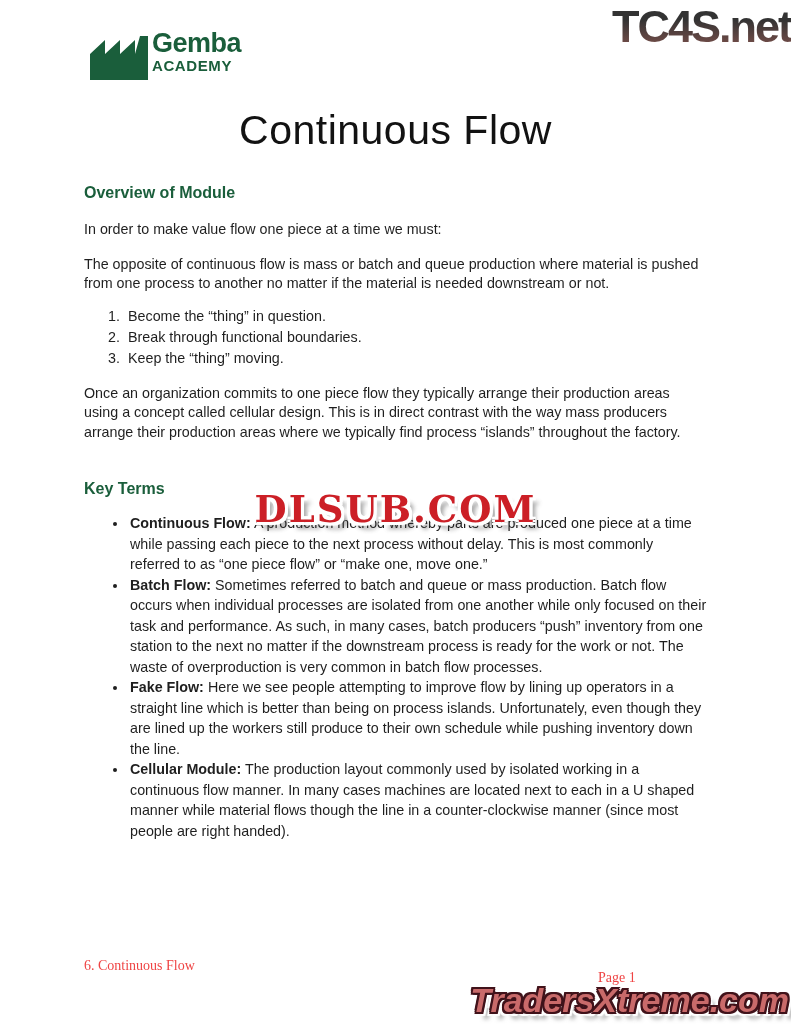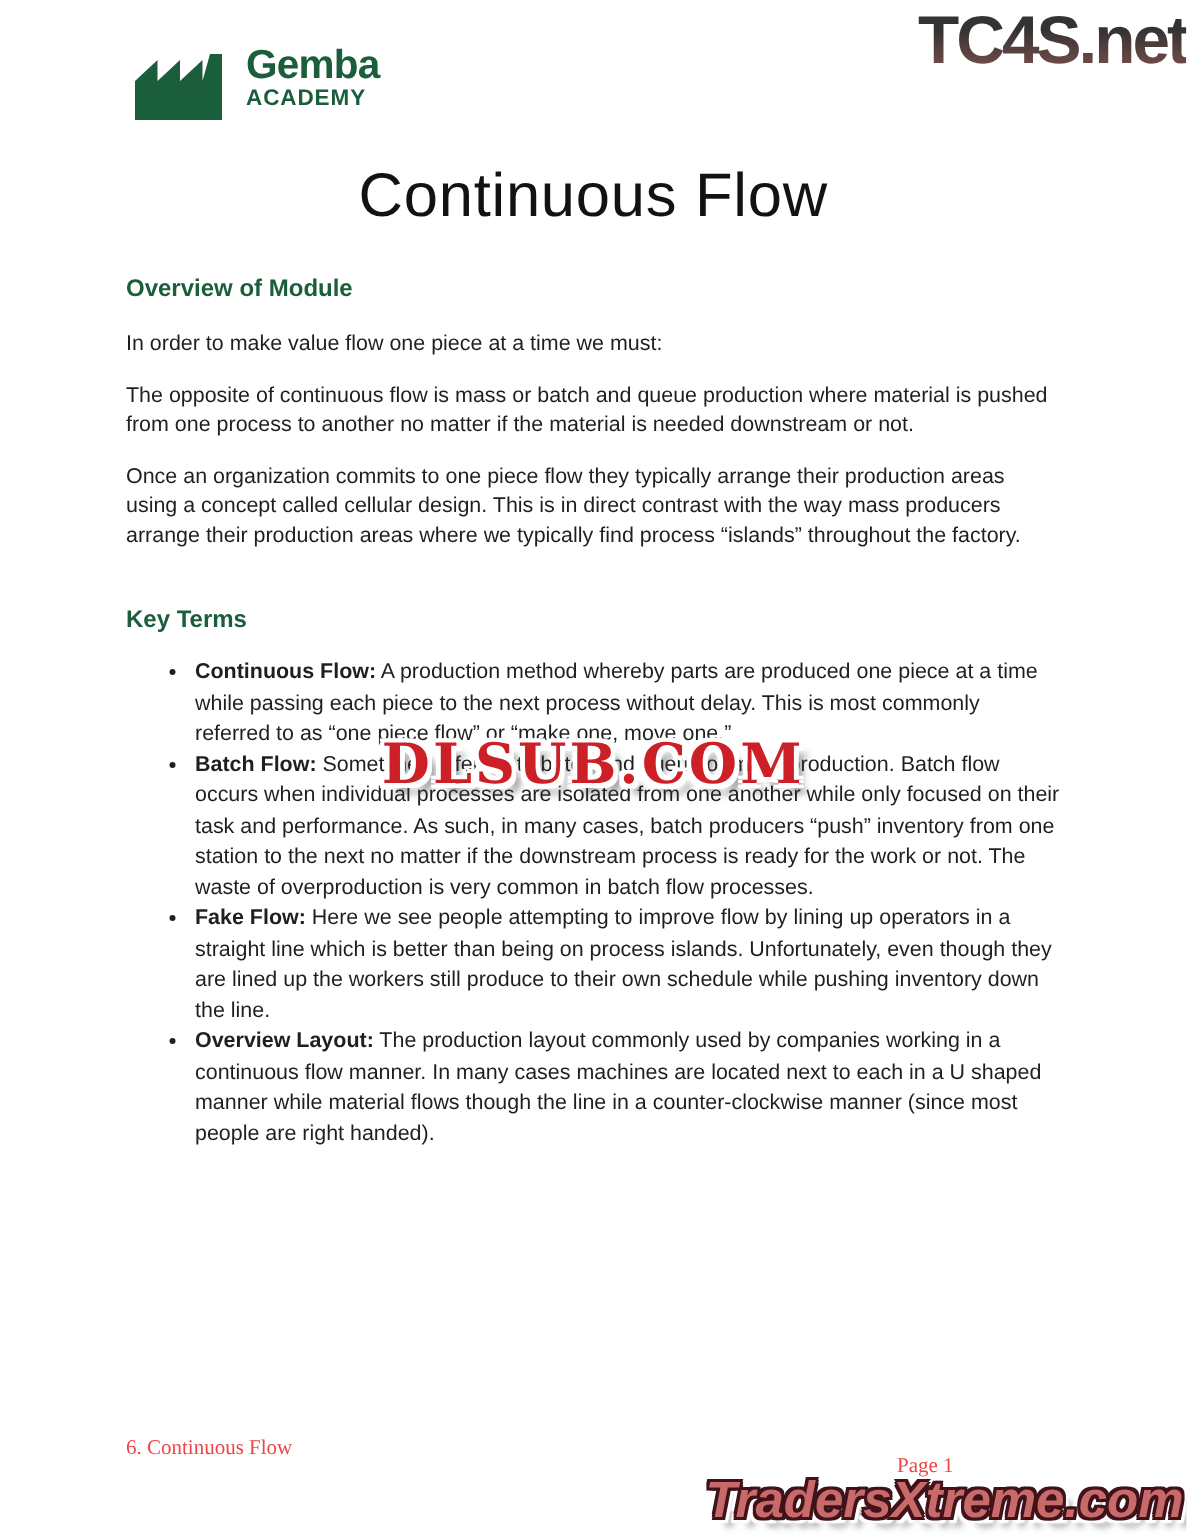--- a/index.html
+++ b/index.html
@@ -3,21 +3,21 @@
 <meta charset="utf-8">
 <style>
   html,body { margin:0; padding:0; background:#ffffff; }
   .page {
     position:relative; width:791px; height:1024px; background:#ffffff;
     overflow:hidden; font-family:"Liberation Sans", sans-serif; color:#1f1f1f;
   }
   .content { position:absolute; left:84px; top:0; width:623px; }
 
   
-  .logo { margin:30px 0 0 6px; display:flex; align-items:flex-start; gap:16px; }
+  .logo { margin:30px 0 0 6px; display:flex; align-items:flex-start; gap:4px; }
   .logo svg { display:block; }
   .logo-text { display:flex; flex-direction:column; }
   .logo-name { font-size:27px; font-weight:bold; color:#1a5e3b; line-height:27px; letter-spacing:-0.5px; }
   .logo-sub  { font-size:15px; font-weight:bold; color:#1a5e3b; line-height:17px; letter-spacing:0.6px; }
 
   
   .title { margin:26px 0 0; text-align:center; font-size:41px; line-height:48px;
            font-weight:400; color:#121212; letter-spacing:0.5px; }
   h2 { margin:26px 0 0; font-size:16px; line-height:25px; font-weight:bold; color:#1a5e3b; }
   h2.key-terms { margin-top:34px; }
@@ -86,41 +86,46 @@
       </span>
     </div>
 
     <h1 class="title">Continuous Flow</h1>
 
     <h2>Overview of Module</h2>
 
     <p>In order to make value flow one piece at a time we must:</p>
     <p>The opposite of continuous flow is mass or batch and queue production where material is pushed from one process to another no matter if the material is needed downstream or not.</p>
 
+    <ol>
+      <li>Become the “thing” in question.</li>
+      <li>Break through functional boundaries.</li>
+      <li>Keep the “thing” moving.</li>
+    </ol>
 
     <p>Once an organization commits to one piece flow they typically arrange their production areas using a concept called cellular design.  This is in direct contrast with the way mass producers arrange their production areas where we typically find process “islands” throughout the factory.</p>
 
     <h2 class="key-terms">Key Terms</h2>
 
     <ul>
       <li>
         <b>Continuous Flow:</b>
         <span>A production method whereby parts are produced one piece at a time while passing each piece to the next process without delay.  This is most commonly referred to as “one piece flow” or “make one, move one.”</span>
       </li>
       <li>
         <b>Batch Flow:</b>
         <span>Sometimes referred to batch and queue or mass production.  Batch flow occurs when individual processes are isolated from one another while only focused on their task and performance.  As such, in many cases, batch producers “push” inventory from one station to the next no matter if the downstream process is ready for the work or not.  The waste of overproduction is very common in batch flow processes.</span>
       </li>
       <li>
         <b>Fake Flow:</b>
         <span>Here we see people attempting to improve flow by lining up operators in a straight line which is better than being on process islands.  Unfortunately, even though they are lined up the workers still produce to their own schedule while pushing inventory down the line.</span>
       </li>
       <li>
-        <b>Overview Layout:</b>
-        <span>The production layout commonly used by companies working in a continuous flow manner.  In many cases machines are located next to each in a U shaped manner while material flows though the line in a counter-clockwise manner (since most people are right handed).</span>
+        <b>Cellular Module:</b>
+        <span>The production layout commonly used by isolated working in a continuous flow manner.  In many cases machines are located next to each in a U shaped manner while material flows though the line in a counter-clockwise manner (since most people are right handed).</span>
       </li>
     </ul>
 
   </div>
 
   <div class="wm-dlsub">DLSUB.COM</div>
 
   <div class="footer">
     <span>6. Continuous Flow</span>
     <span class="footer-right">Page 1</span>

